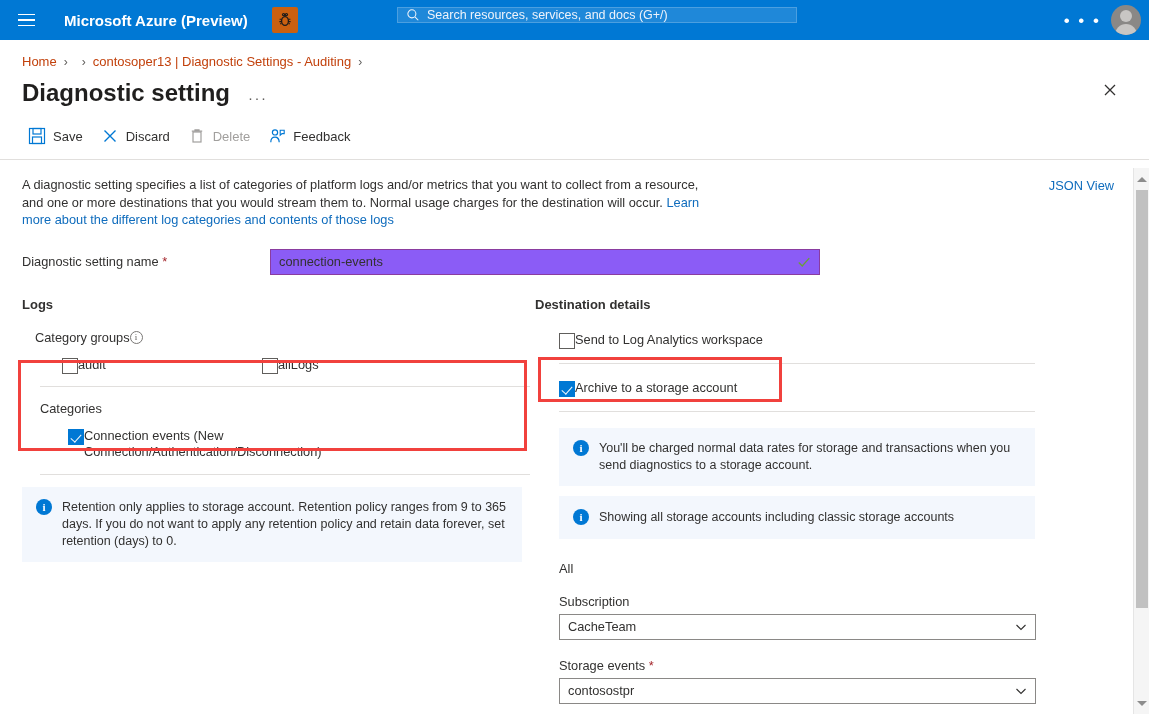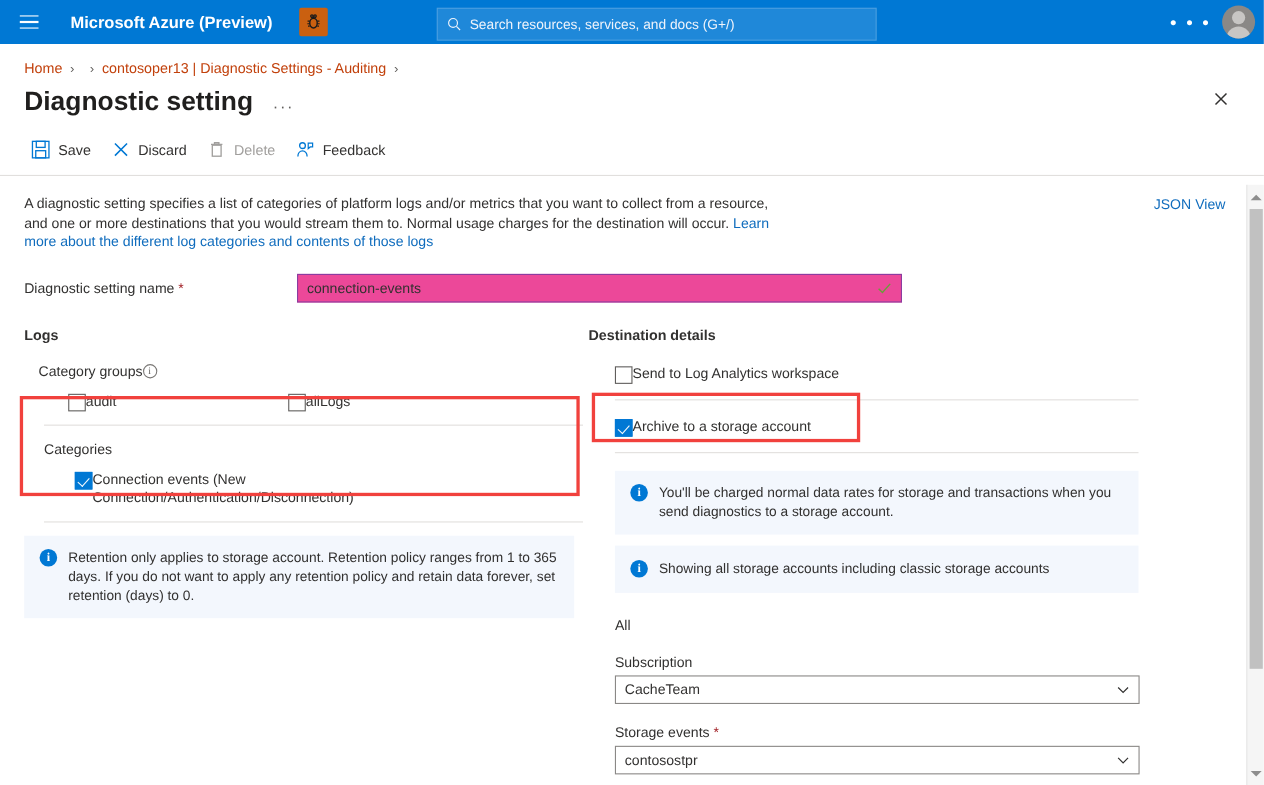--- a/index.html
+++ b/index.html
@@ -31,21 +31,21 @@
     margin-left: 18px; white-space: nowrap; cursor: pointer;
   }
   .bug-icon {
     width: 26px; height: 26px; margin-left: 24px;
     background: #ca6010; border-radius: 2px;
     display: flex; align-items: center; justify-content: center;
     cursor: pointer;
   }
   .searchbox {
     position: absolute; left: 397px; top: 7px;
-    width: 400px; height: 30px;
+    width: 400px; height: 16px;
     background: #ffffff1f; border: 1px solid #ffffff33;
     display: flex; align-items: center; padding: 0 8px;
     cursor: text;
   }
   .searchbox .ph { color: #eef3fb; font-size: 12.5px; margin-left: 7px; }
   .topbar-right {
     position: absolute; right: 8px; top: 0; height: 40px;
     display: flex; align-items: center; gap: 10px;
   }
   .dots-white { color: #ffffff; font-size: 17px; letter-spacing: 2px; cursor: pointer; line-height: 1; }
@@ -120,21 +120,21 @@
 
   .name-row {
     display: flex; align-items: center;
     margin: 20px 0 0 22px;
   }
   .name-label { font-size: 12.8px; width: 248px; }
   .req { color: #a4262c; }
   .name-input-wrap {
     width: 550px; height: 26px; border: 1px solid #8a3ca0;
     display: flex; align-items: center; padding: 0 8px;
-    background: #ec4899; cursor: text;
+    background: #8b5cf6; cursor: text;
   }
   .name-input-wrap .val { flex: 1; font-size: 12.8px; color: #323130; }
   .check-green { width: 14px; height: 14px; }
 
   
   .cols { display: flex; margin-top: 22px; }
   .col-left { width: 513px; margin-left: 22px; }
   .col-right { width: 500px; margin-left: 0px; }
   .sect-title { font-size: 13px; font-weight: bold; color: #323130; }
 
@@ -358,21 +358,21 @@
           <div class="cb-row" style="width:300px;">
             <span class="cb checked"></span>
             <span class="cb-label">Connection events (New Connection/Authentication/Disconnection)</span>
           </div>
         </div>
         <div class="hr" style="margin:14px 0 0 18px;width:490px;"></div>
       </div>
 
       <div class="infobar" style="margin:12px 0 0 0;width:500px;">
         <span class="i-icon">i</span>
-        <span>Retention only applies to storage account. Retention policy ranges from 1 to 365 days. If you do not want to apply any retention policy and retain data forever, set retention (days) to 0.</span>
+        <span>Retention only applies to storage account. Retention policy ranges from 9 to 365 days. If you do not want to apply any retention policy and retain data forever, set retention (days) to 0.</span>
       </div>
     </div>
 
     <div class="col-right">
       <div class="sect-title">Destination details</div>
 
       <div class="dest-cb">
         <div class="cb-row">
           <span class="cb"></span>
           <span class="cb-label">Send to Log Analytics workspace</span>

